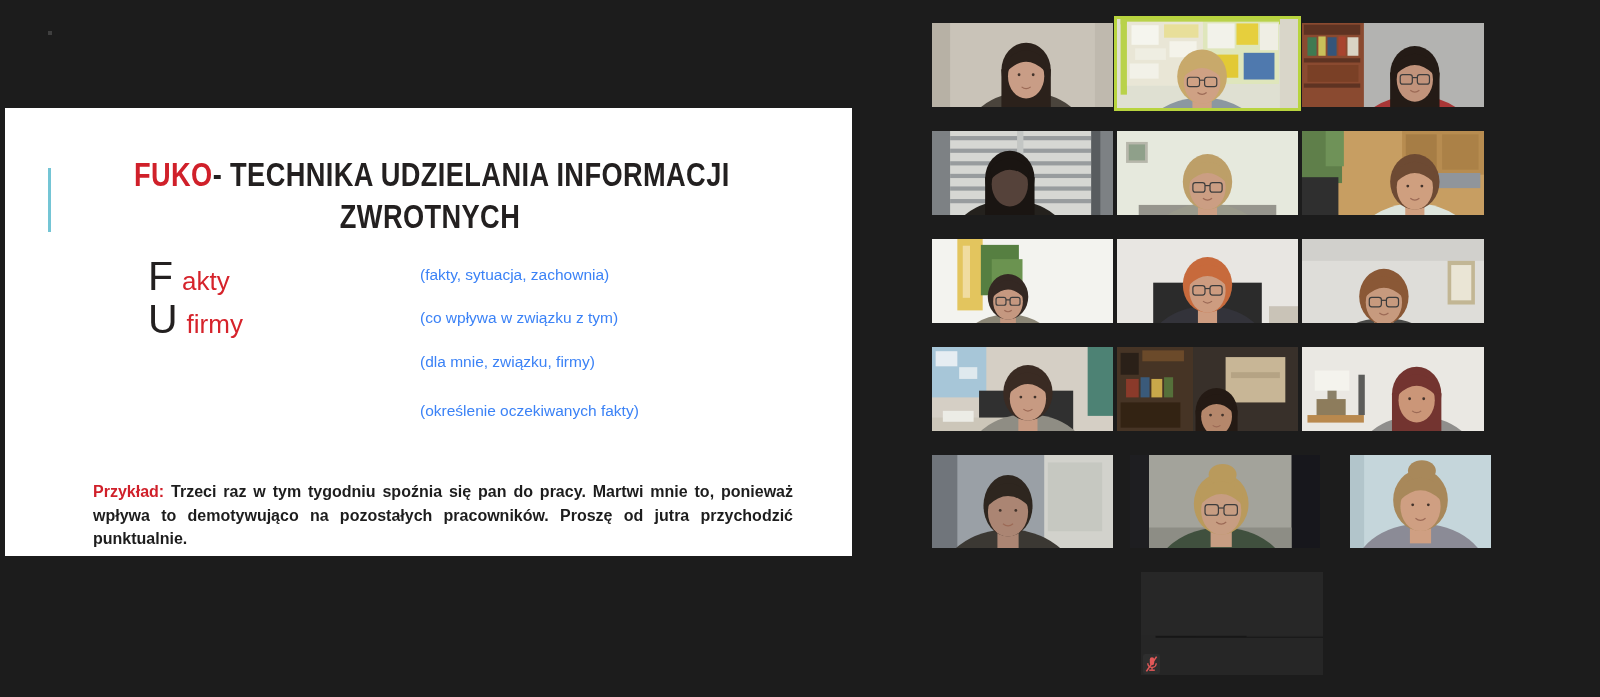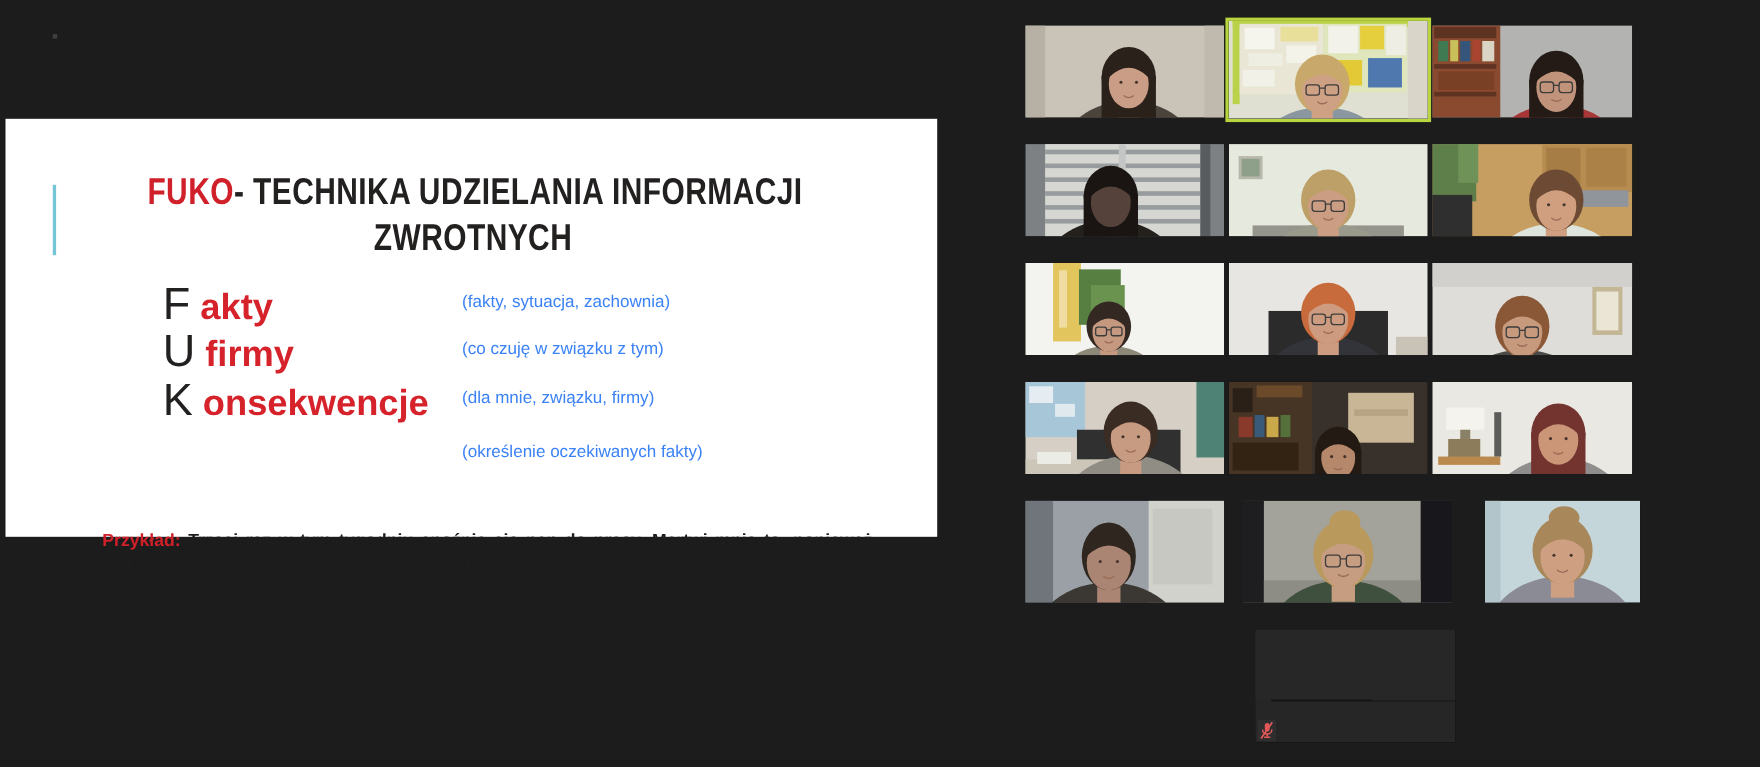--- a/index.html
+++ b/index.html
@@ -1,29 +1,29 @@
 <!DOCTYPE html>
 <html><head>
 <meta charset="utf-8">
 <style>
   html,body{margin:0;padding:0}
   body{width:1600px;height:697px;background:#1c1c1c;overflow:hidden;position:relative;
        font-family:"Liberation Sans","DejaVu Sans",sans-serif}
 
   
-  .slide{position:absolute;left:5px;top:108px;width:847px;height:380px;background:#ffffff}
+  .slide{position:absolute;left:5px;top:108px;width:847px;height:448px;background:#ffffff}
   .accent-bar{position:absolute;left:43px;top:60px;width:3px;height:64px;background:#74c5d5}
   .slide-title{position:absolute;left:55px;top:45px;width:740px;text-align:center;
        font-weight:bold;font-size:34px;line-height:42px;color:#232020;
        transform:scaleX(0.8);letter-spacing:.5px}
   .slide-title div{white-space:nowrap}
   .red{color:#d0202a}
   .fuko-item{position:absolute;left:143px;white-space:nowrap}
   .fuko-letter{font-size:41px;font-weight:400;color:#232020}
-  .fuko-word{font-size:33px;font-weight:bold;color:#d6232b;margin-left:9px}
+  .fuko-word{font-size:26px;font-weight:normal;color:#d6232b;margin-left:9px}
   .fuko-note{position:absolute;left:415px;font-size:15.5px;color:#3b82f6;white-space:nowrap}
   .example{position:absolute;left:72px;top:356px;width:700px;margin:16px;
        font-size:16px;line-height:23.5px;font-weight:bold;color:#1d1d1d;text-align:justify}
   .example .red{font-weight:bold}
 
   
   .video-grid{position:absolute;left:0;top:0;width:1600px;height:697px}
   .tile{position:absolute;overflow:hidden;box-sizing:border-box;background:#111}
   .tile svg{filter:blur(.6px)}
   .mic{position:absolute;left:2px;bottom:1px;width:17px;height:20px}
@@ -44,25 +44,22 @@
   </div>
 
   <div class="fuko-item" style="top:145px">
     <span class="fuko-letter">F</span><span class="fuko-word">akty</span>
   </div>
   <div class="fuko-note" style="top:158px">(fakty, sytuacja, zachownia)</div>
 
   <div class="fuko-item" style="top:188px">
     <span class="fuko-letter">U</span><span class="fuko-word">firmy</span>
   </div>
-  <div class="fuko-note" style="top:201px">(co czuję w związku z tym)</div>
-
-  <div class="fuko-item" style="top:232px">
-    <span class="fuko-letter">K</span><span class="fuko-word">onsekwencje</span>
-  </div>
+  <div class="fuko-note" style="top:201px">(co wpływa w związku z tym)</div>
+
   <div class="fuko-note" style="top:245px">(dla mnie, związku, firmy)</div>
 
   <div class="fuko-note" style="top:294px">(określenie oczekiwanych fakty)</div>
 
   <p class="example"><span class="red">Przykład:</span> <span>Trzeci raz w tym tygodniu spoźnia się pan do pracy. Martwi mnie to, ponieważ wpływa to demotywująco na pozostałych pracowników. Proszę od jutra przychodzić punktualnie.</span></p>
 </div>
 
 <div class="video-grid">
     <div class="tile" style="left: 932px; top: 23px; width: 181px; height: 84px;">
       <svg style="width:100%;height:100%;display:block" viewBox="0 0 181 84" preserveAspectRatio="none">

